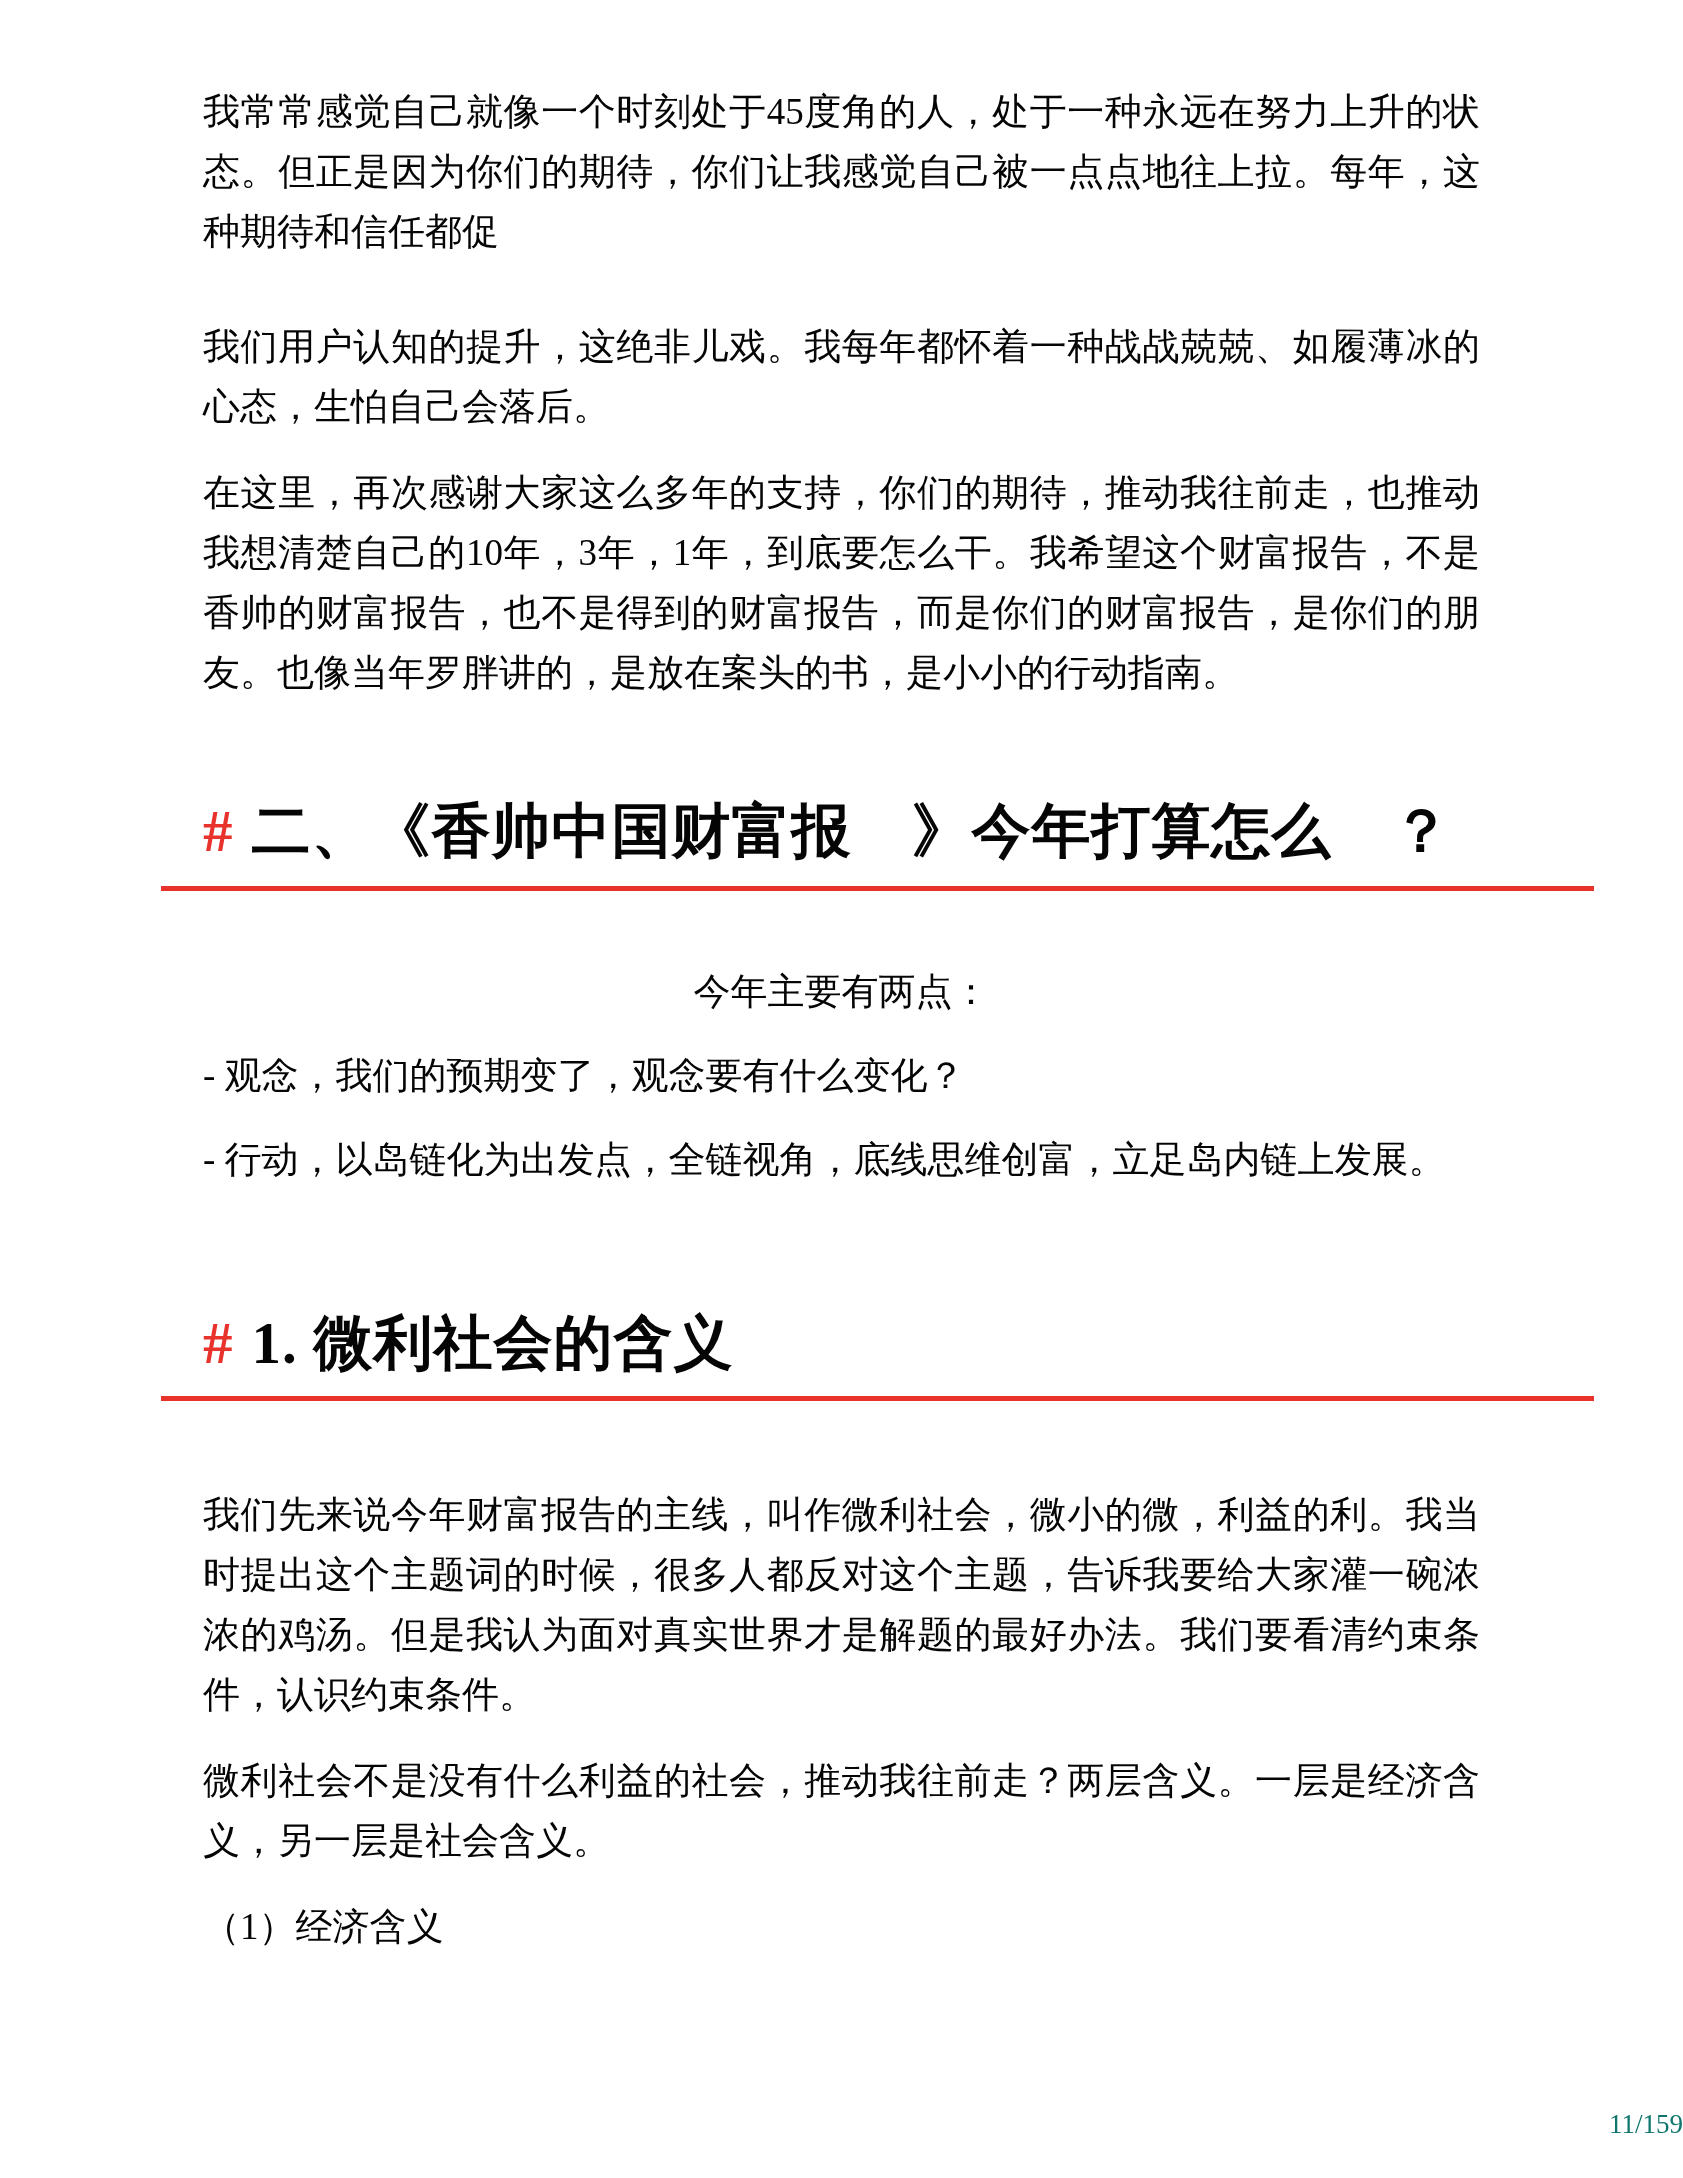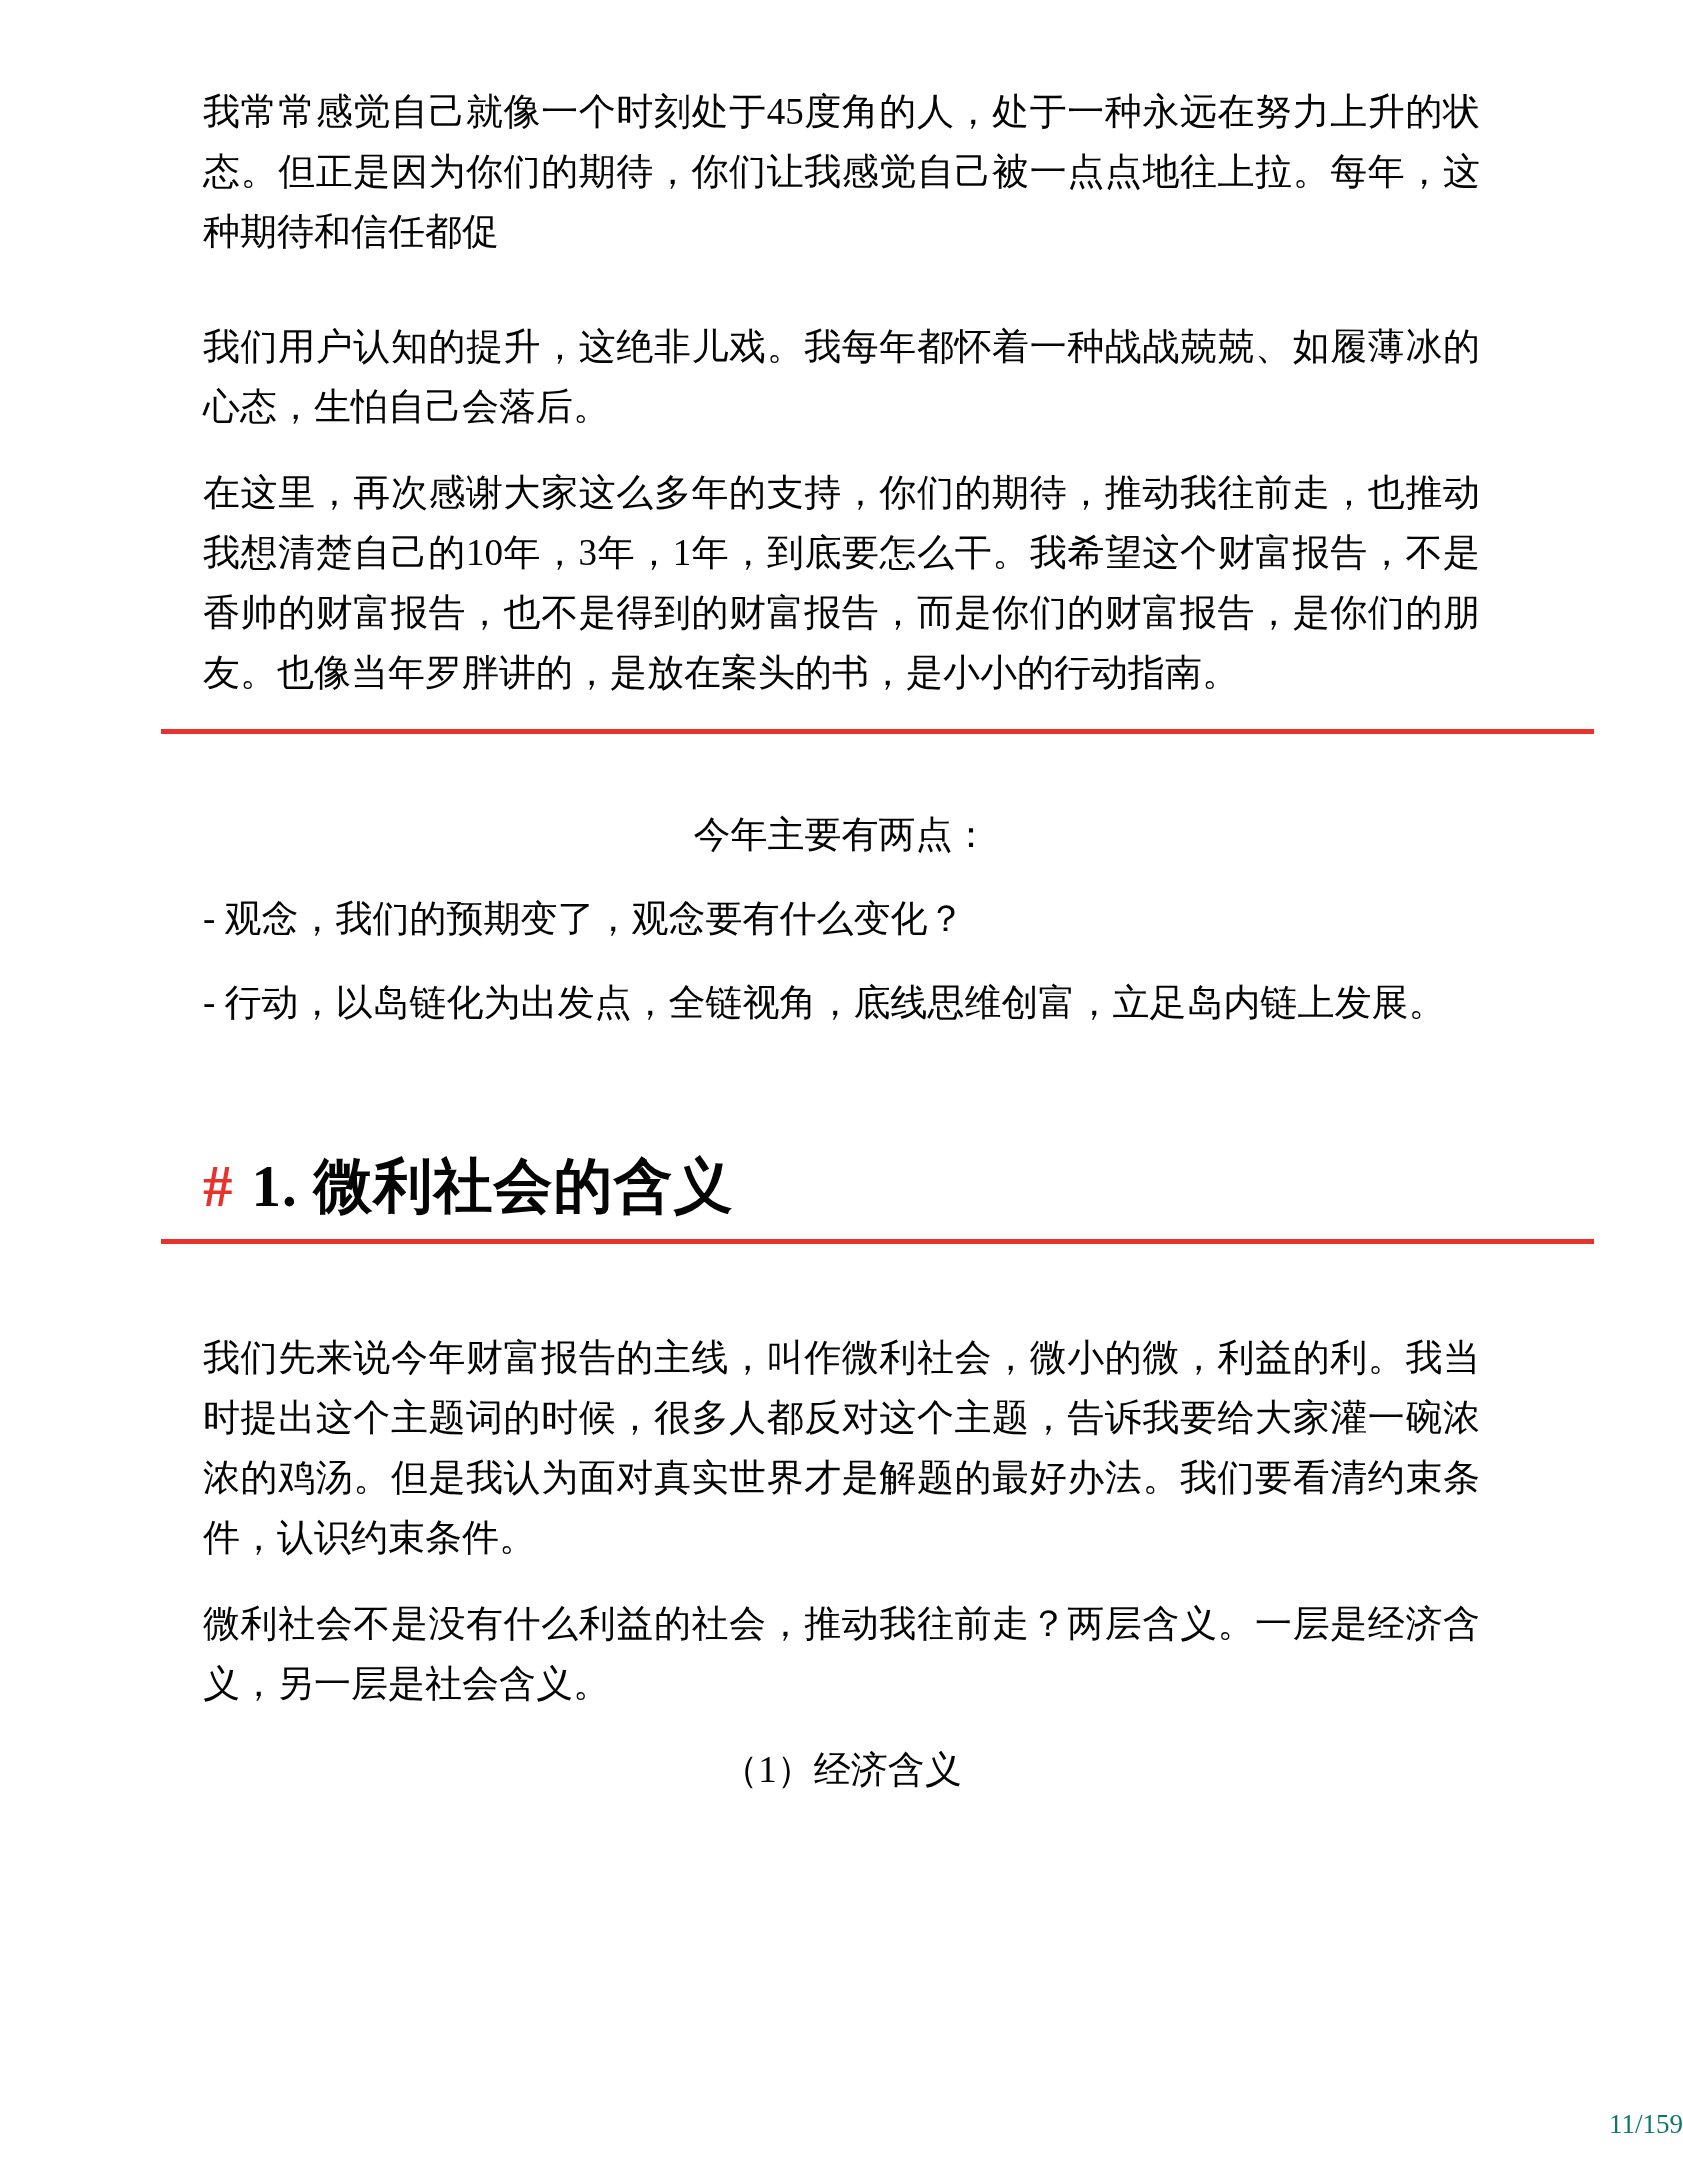--- a/index.html
+++ b/index.html
@@ -33,21 +33,21 @@
     margin-top: 71px;
     margin-bottom: 0;
     text-align: center;
   }
   .para.bullet {
     margin-top: 24px;
     margin-bottom: 0;
     text-align: left;
   }
   .para.subhead {
-    text-align: center;
+    text-align: left;
   }
   .heading {
     white-space: nowrap;
     font-weight: bold;
     line-height: 69px;
     font-size: 59px;
     letter-spacing: 1px;
   }
   .heading .hash {
     color: var(--accent, #e8322c);
@@ -77,20 +77,23 @@
 </style>
 </head>
 <body>
 
 <div class="page">
 
   <p class="para gap-after">我常常感觉自己就像一个时刻处于45度角的人，处于一种永远在努力上升的状态。但正是因为你们的期待，你们让我感觉自己被一点点地往上拉。每年，这种期待和信任都促</p>
   <p class="para">我们用户认知的提升，这绝非儿戏。我每年都怀着一种战战兢兢、如履薄冰的心态，生怕自己会落后。</p>
   <p class="para">在这里，再次感谢大家这么多年的支持，你们的期待，推动我往前走，也推动我想清楚自己的10年，3年，1年，到底要怎么干。我希望这个财富报告，不是香帅的财富报告，也不是得到的财富报告，而是你们的财富报告，是你们的朋友。也像当年罗胖讲的，是放在案头的书，是小小的行动指南。</p>
 
+  <div class="heading h1-block">
+    <span class="hash">#</span><span class="heading-text">二、《香帅中国财富报　》今年打算怎么　？</span>
+  </div>
   <div class="rule rule-1"></div>
 
   <p class="para lead">今年主要有两点：</p>
   <p class="para bullet">- 观念，我们的预期变了，观念要有什么变化？</p>
   <p class="para bullet">- 行动，以岛链化为出发点，全链视角，底线思维创富，立足岛内链上发展。</p>
 
   <div class="heading h2-block">
     <span class="hash">#</span><span class="heading-text">1. 微利社会的含义</span>
   </div>
   <div class="rule rule-2"></div>

